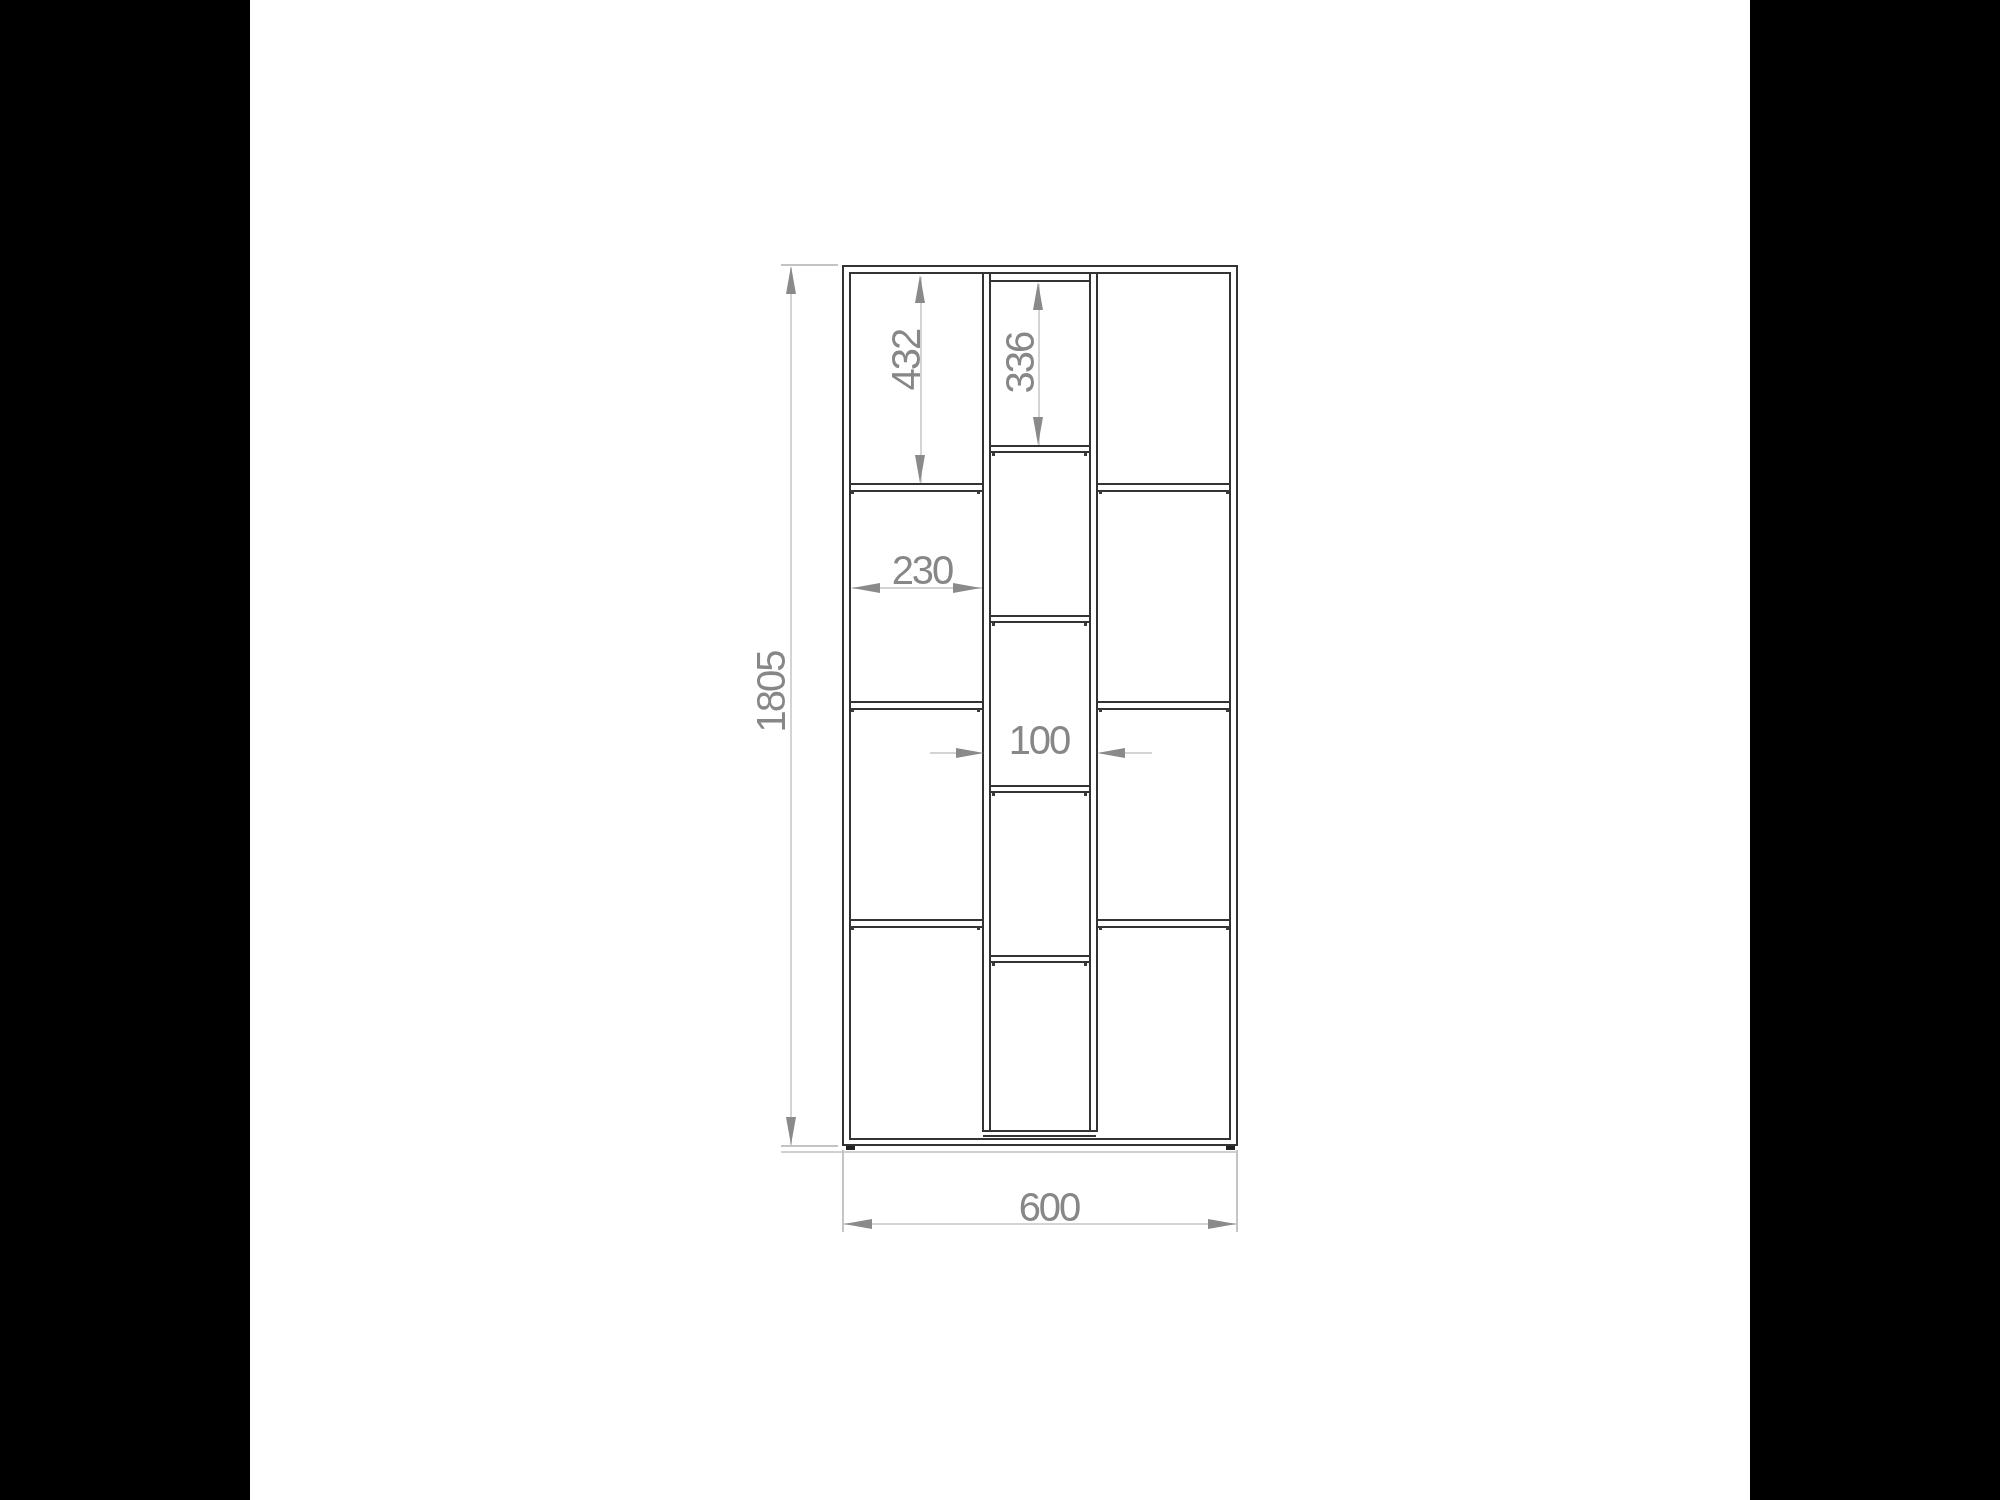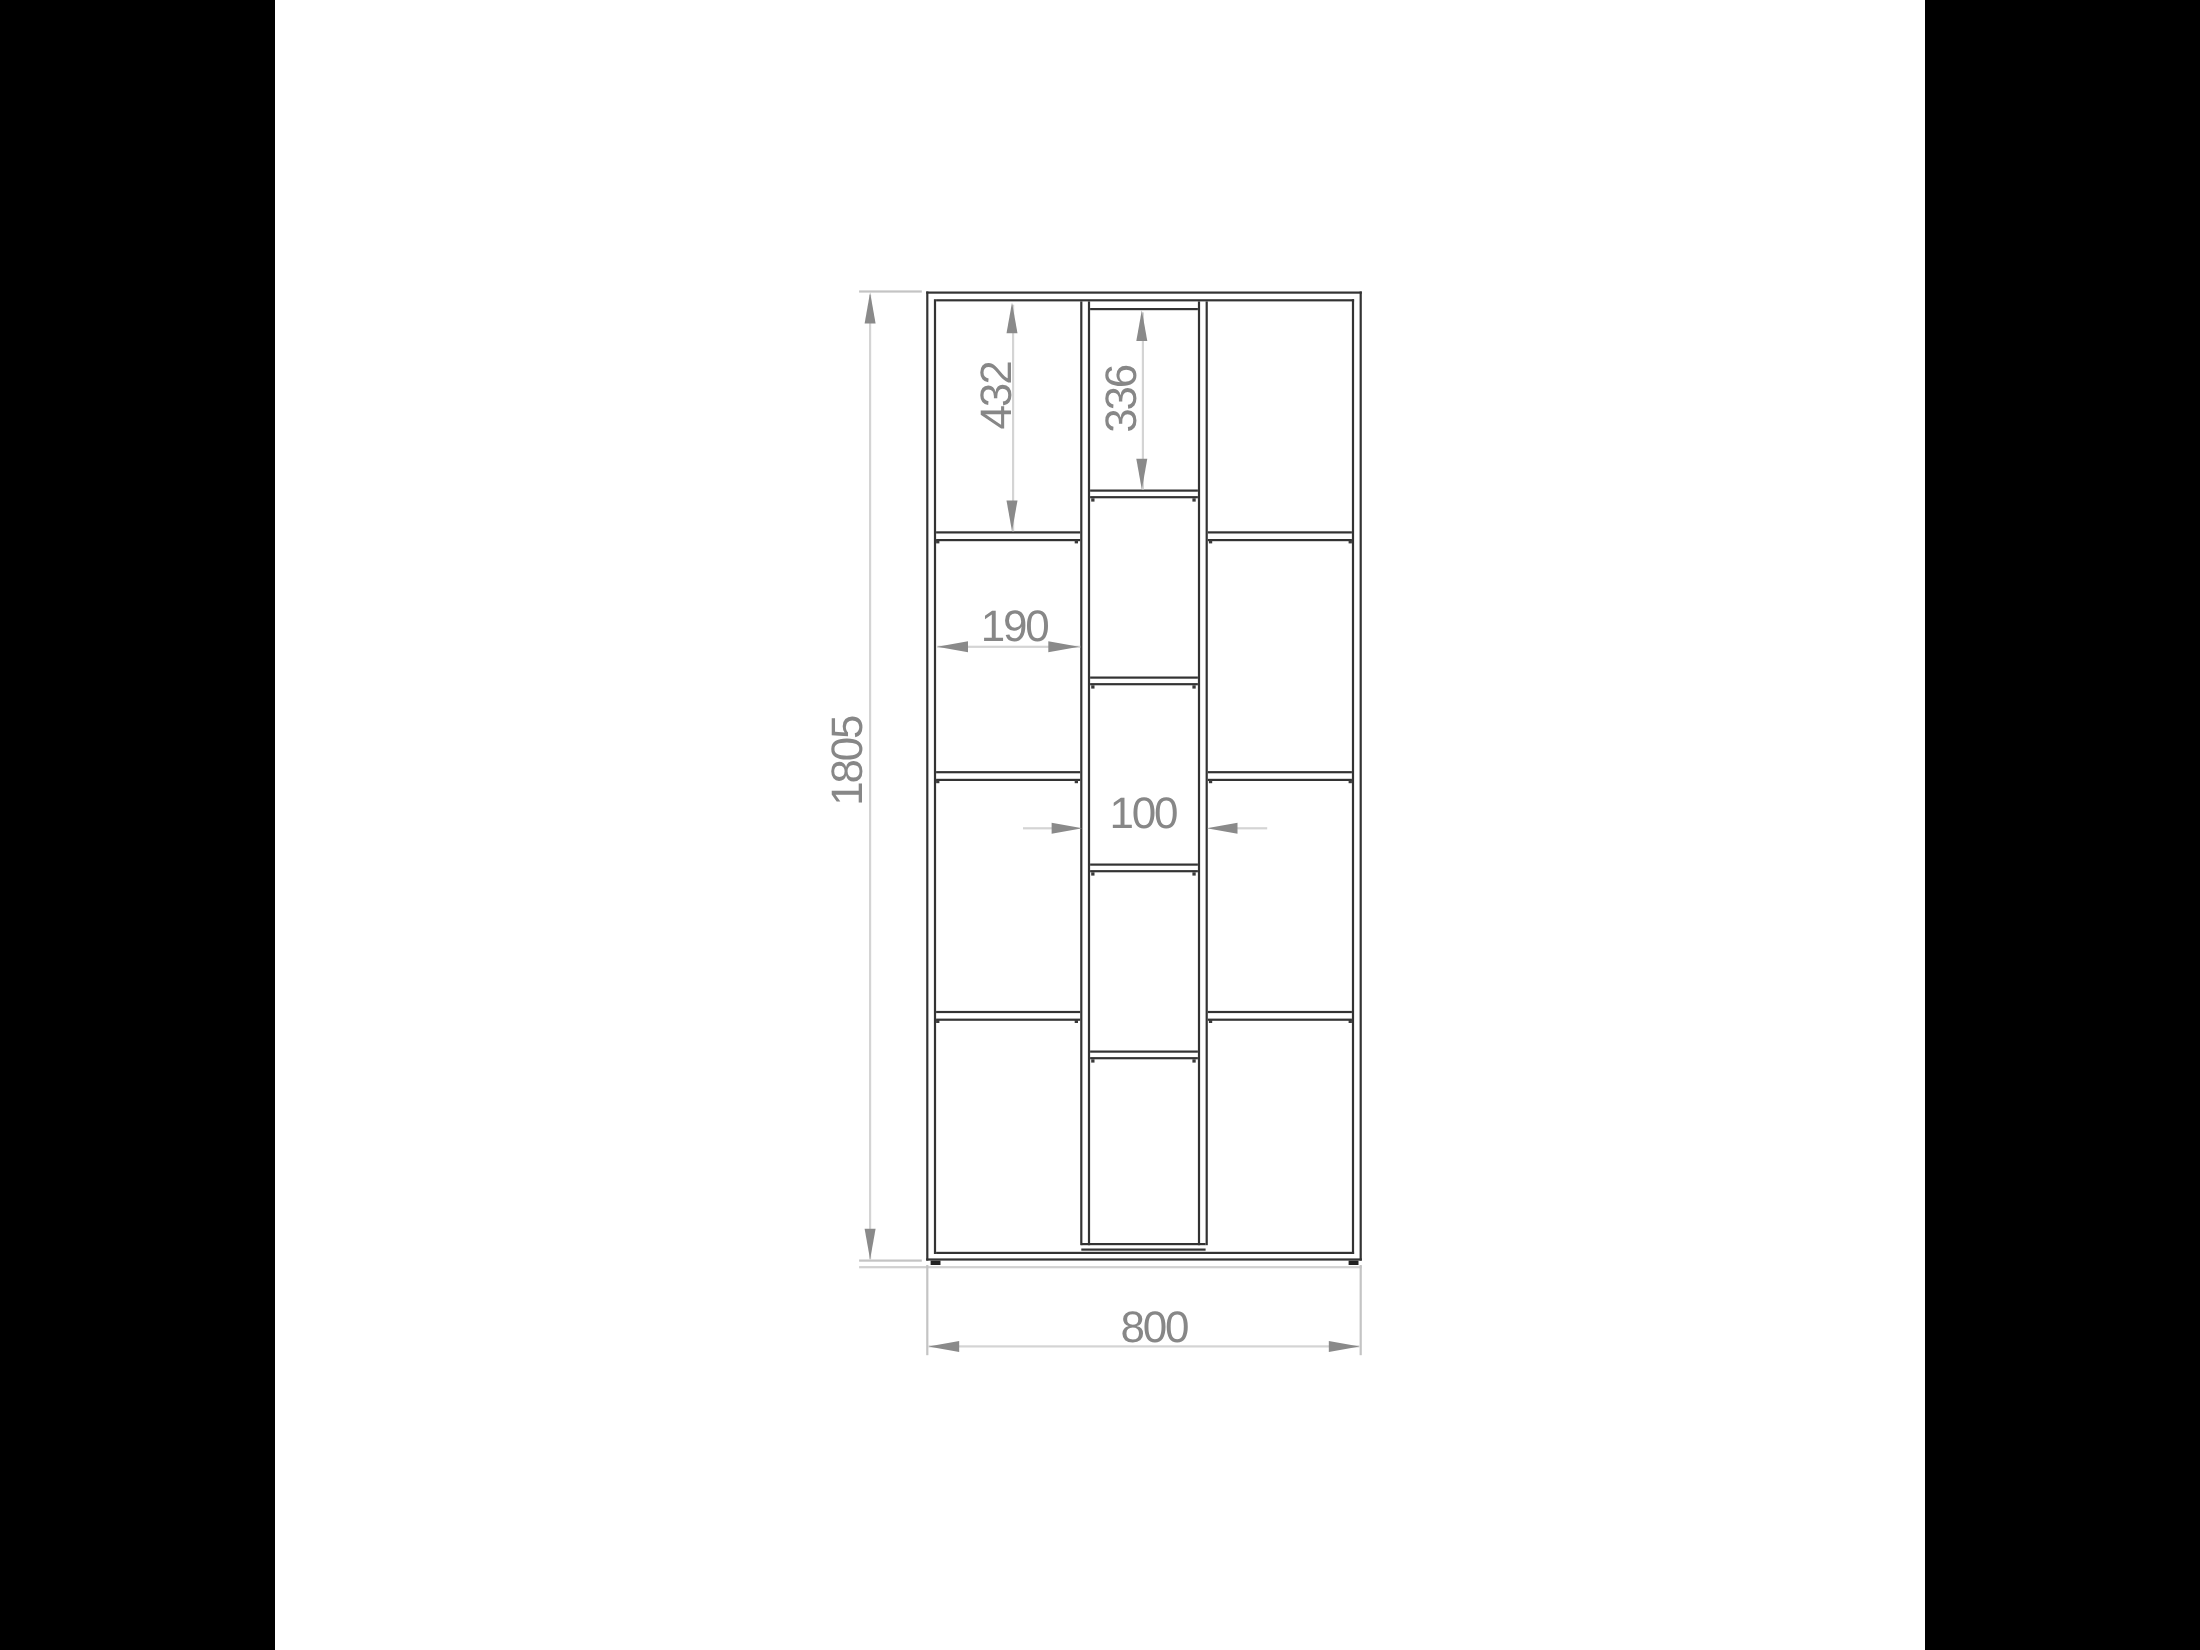--- a/index.html
+++ b/index.html
@@ -113,36 +113,36 @@
   <div class="dl" style="left:790px;top:268px;width:2px;height:877px;"></div>
   <div class="au" style="left:786px;top:266px;"></div>
   <div class="ad" style="left:786px;top:1117px;"></div>
   <div class="lblv" style="left:686px;top:671px;width:170px;height:42px;">1805</div>
 
   <div class="xl" style="left:842px;top:1150px;width:2px;height:82px;"></div>
   <div class="xl" style="left:1236px;top:1150px;width:2px;height:82px;"></div>
   <div class="dl" style="left:844px;top:1223px;width:392px;height:2px;"></div>
   <div class="al" style="left:844px;top:1219px;"></div>
   <div class="ar" style="left:1208px;top:1219px;"></div>
-  <div class="lbl" style="left:969px;top:1186px;width:160px;height:42px;">800</div>
+  <div class="lbl" style="left:969px;top:1186px;width:160px;height:42px;">600</div>
 
   <div class="dl" style="left:920px;top:277px;width:2px;height:206px;"></div>
   <div class="au" style="left:915px;top:275px;"></div>
   <div class="ad" style="left:915px;top:455px;"></div>
   <div class="lblv" style="left:821px;top:339px;width:170px;height:42px;">432</div>
 
   <div class="dl" style="left:1038px;top:284px;width:2px;height:161px;"></div>
   <div class="au" style="left:1033px;top:282px;"></div>
   <div class="ad" style="left:1033px;top:417px;"></div>
   <div class="lblv" style="left:935px;top:342px;width:170px;height:42px;">336</div>
 
   <div class="dl" style="left:852px;top:587px;width:130px;height:2px;"></div>
   <div class="al" style="left:852px;top:583px;"></div>
   <div class="ar" style="left:953px;top:583px;"></div>
-  <div class="lbl" style="left:842px;top:549px;width:160px;height:42px;">190</div>
+  <div class="lbl" style="left:842px;top:549px;width:160px;height:42px;">230</div>
 
   <div class="dl" style="left:930px;top:752px;width:27px;height:2px;"></div>
   <div class="dl" style="left:1124px;top:752px;width:28px;height:2px;"></div>
   <div class="ar" style="left:956px;top:748px;"></div>
   <div class="al" style="left:1097px;top:748px;"></div>
   <div class="lbl" style="left:959px;top:719px;width:160px;height:42px;">100</div>
 
 </div>
 
 </body></html>

